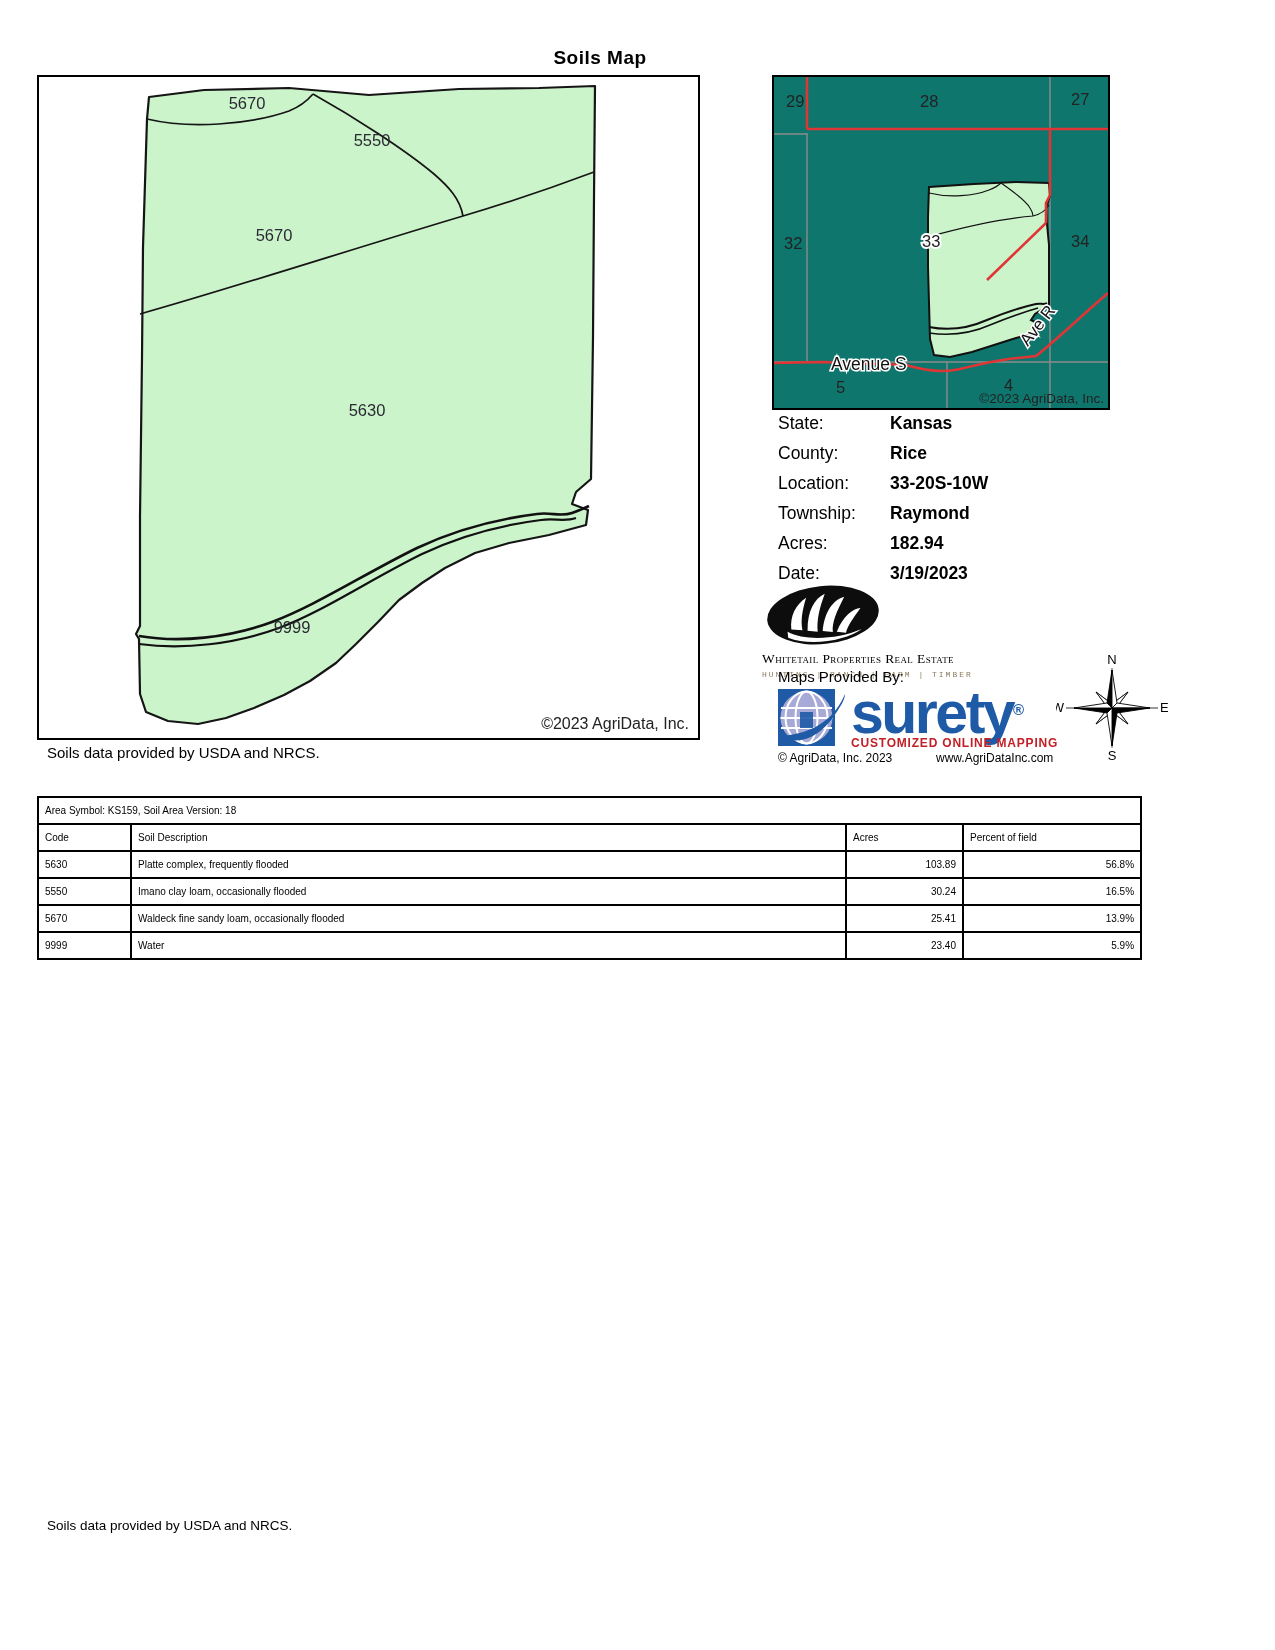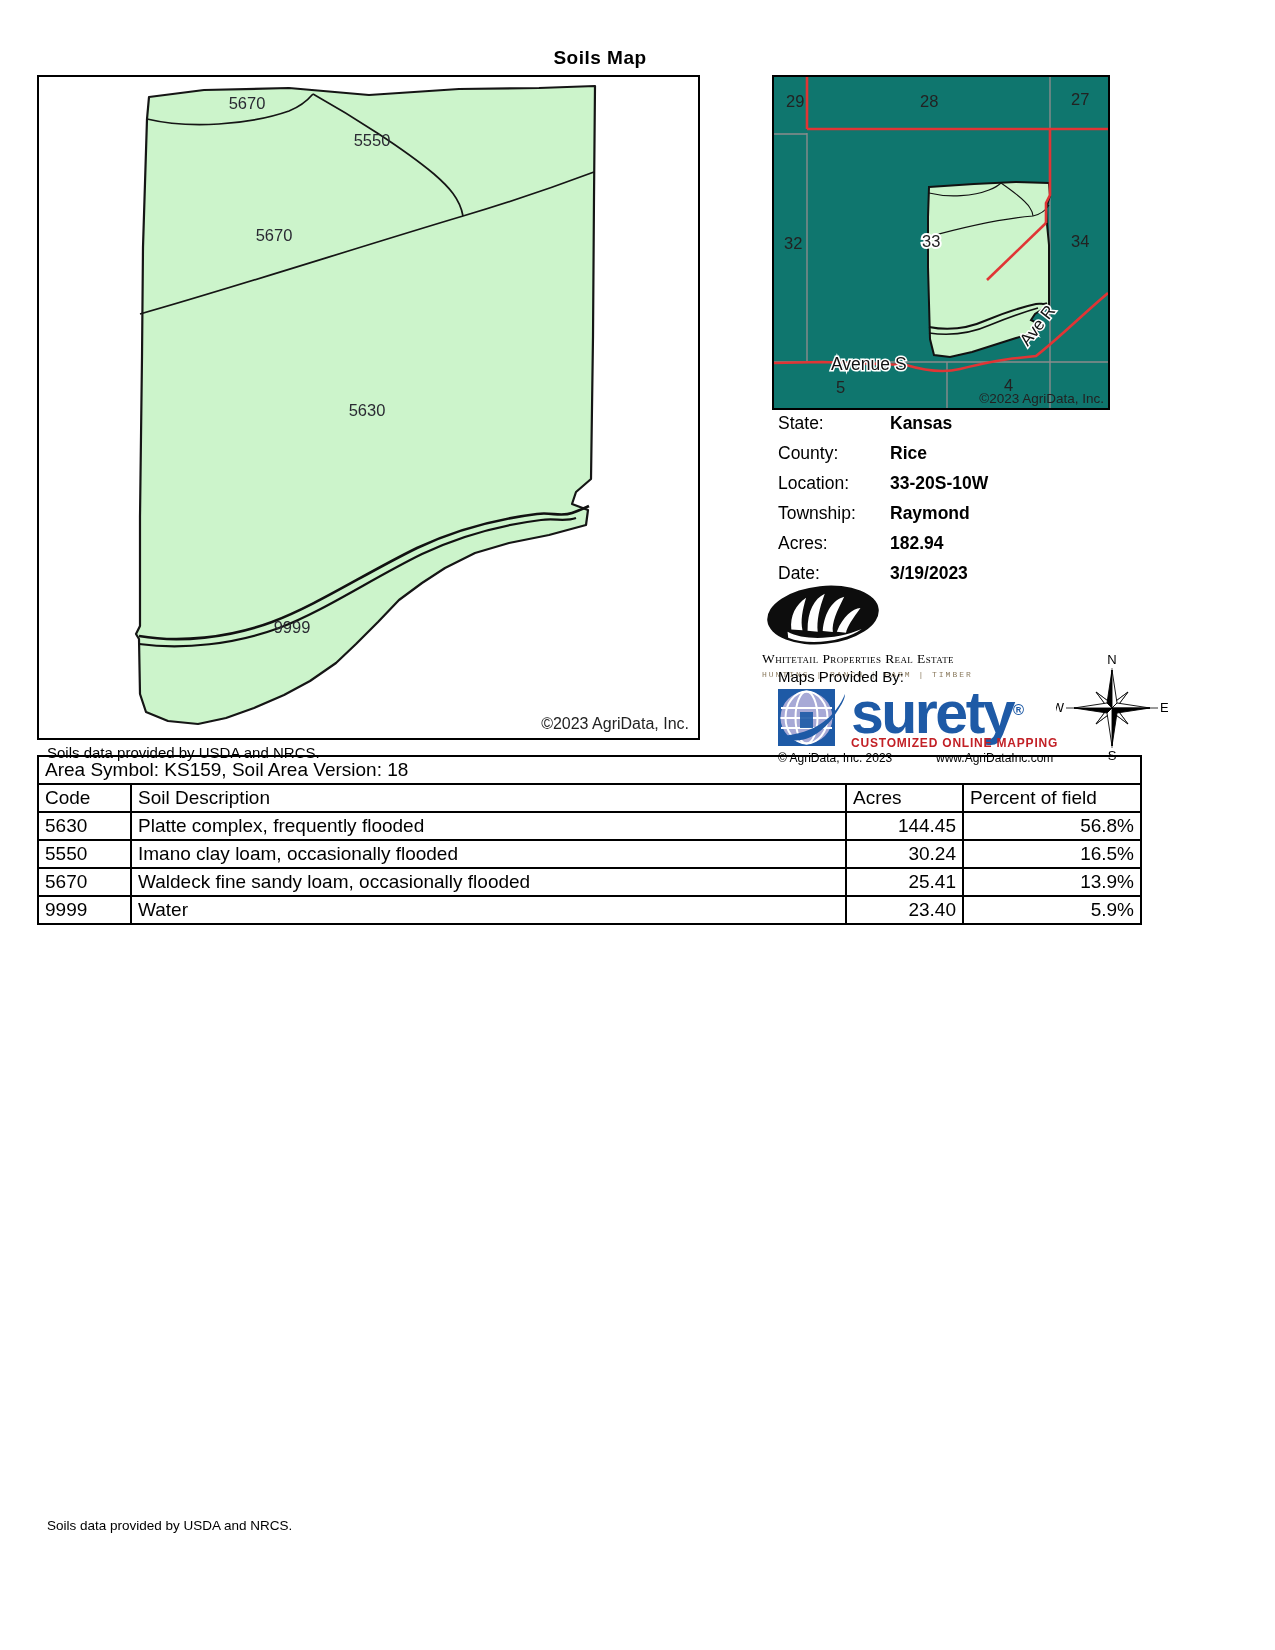--- a/index.html
+++ b/index.html
@@ -42,22 +42,22 @@
   }
   .surety-reg{font-size:15px;color:#1e5aa6;font-weight:bold;vertical-align:18px;}
   .surety-tagline{
     color:#c22026;font-weight:bold;font-size:12px;letter-spacing:.8px;
     margin-top:0;margin-left:0;white-space:nowrap;
   }
   .surety-copy{position:absolute;left:778px;top:751px;font-size:12px;}
   .surety-web{position:absolute;left:936px;top:751px;font-size:12px;}
   .compass{position:absolute;left:1056px;top:652px;}
   .soils-table{
-    position:absolute;left:37px;top:755px;border-collapse:collapse;
-    table-layout:fixed;width:1103px;font-size:19px;border-radius:20px;
+    position:absolute;left:37px;top:796px;border-collapse:collapse;
+    table-layout:fixed;width:1103px;font-size:10px;border-radius:20px;
   }
   .soils-table td{border:2px solid #000;padding:2px 6px;height:21px;overflow:hidden;white-space:nowrap;}
   .soils-table td.num{text-align:right;}
   .footer-note{position:absolute;left:47px;top:1518px;font-size:13.5px;}
   svg text{font-family:"Liberation Sans",sans-serif;}
   .serif-letter{font-family:"Liberation Serif",serif;}
 </style>
 </head>
 <body>
 
@@ -254,21 +254,21 @@
   </tr>
   <tr>
     <td>Code</td>
     <td>Soil Description</td>
     <td>Acres</td>
     <td>Percent of field</td>
   </tr>
   <tr>
     <td>5630</td>
     <td>Platte complex, frequently flooded</td>
-    <td class="num">144.45</td>
+    <td class="num">103.89</td>
     <td class="num">56.8%</td>
   </tr>
   <tr>
     <td>5550</td>
     <td>Imano clay loam, occasionally flooded</td>
     <td class="num">30.24</td>
     <td class="num">16.5%</td>
   </tr>
   <tr>
     <td>5670</td>

